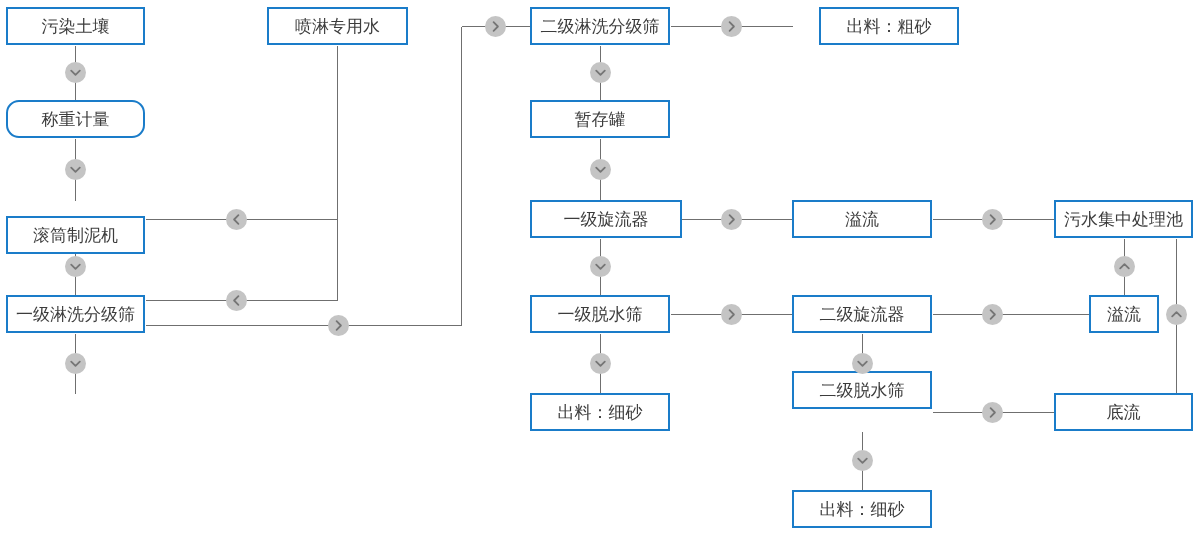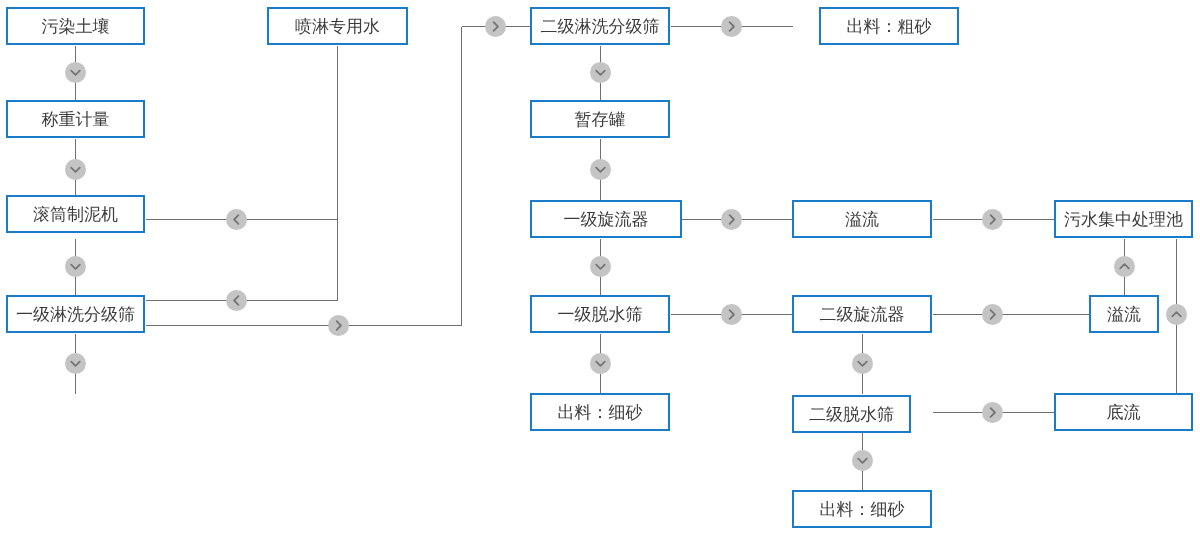--- a/index.html
+++ b/index.html
@@ -83,27 +83,27 @@
     </div>
     <div class="node" style="left: 267px; top: 7px; width: 141px; height: 38px;">
       <span>喷淋专用水</span>
     </div>
     <div class="node" style="left: 530px; top: 7px; width: 140px; height: 38px;">
       <span>二级淋洗分级筛</span>
     </div>
     <div class="node" style="left: 819px; top: 7px; width: 140px; height: 38px;">
       <span>出料：粗砂</span>
     </div>
-    <div class="node" style="left: 6px; top: 100px; width: 139px; height: 38px;">
+    <div class="node" style="left: 6px; top: 100px; width: 139px; height: 38px; border-radius: 13px;">
       <span>称重计量</span>
     </div>
     <div class="node" style="left: 530px; top: 100px; width: 140px; height: 38px;">
       <span>暂存罐</span>
     </div>
-    <div class="node" style="left: 6px; top: 195px; width: 139px; height: 38px;">
+    <div class="node" style="left: 6px; top: 216px; width: 139px; height: 38px;">
       <span>滚筒制泥机</span>
     </div>
     <div class="node" style="left: 530px; top: 200px; width: 152px; height: 38px;">
       <span>一级旋流器</span>
     </div>
     <div class="node" style="left: 792px; top: 200px; width: 140px; height: 38px;">
       <span>溢流</span>
     </div>
     <div class="node" style="left: 1054px; top: 200px; width: 139px; height: 38px;">
       <span>污水集中处理池</span>
@@ -116,21 +116,21 @@
     </div>
     <div class="node" style="left: 792px; top: 295px; width: 140px; height: 38px;">
       <span>二级旋流器</span>
     </div>
     <div class="node" style="left: 1089px; top: 295px; width: 70px; height: 38px;">
       <span>溢流</span>
     </div>
     <div class="node" style="left: 530px; top: 393px; width: 140px; height: 38px;">
       <span>出料：细砂</span>
     </div>
-    <div class="node" style="left: 792px; top: 395px; width: 119px; height: 38px;">
+    <div class="node" style="left: 792px; top: 371px; width: 140px; height: 38px;">
       <span>二级脱水筛</span>
     </div>
     <div class="node" style="left: 1054px; top: 393px; width: 139px; height: 38px;">
       <span>底流</span>
     </div>
     <div class="node" style="left: 792px; top: 490px; width: 140px; height: 38px;">
       <span>出料：细砂</span>
     </div>
     <div class="badge" style="left: 64.5px; top: 61.5px;">
       <svg width="21" height="21" viewBox="0 0 21 21" style="transform: rotate(0deg);">

